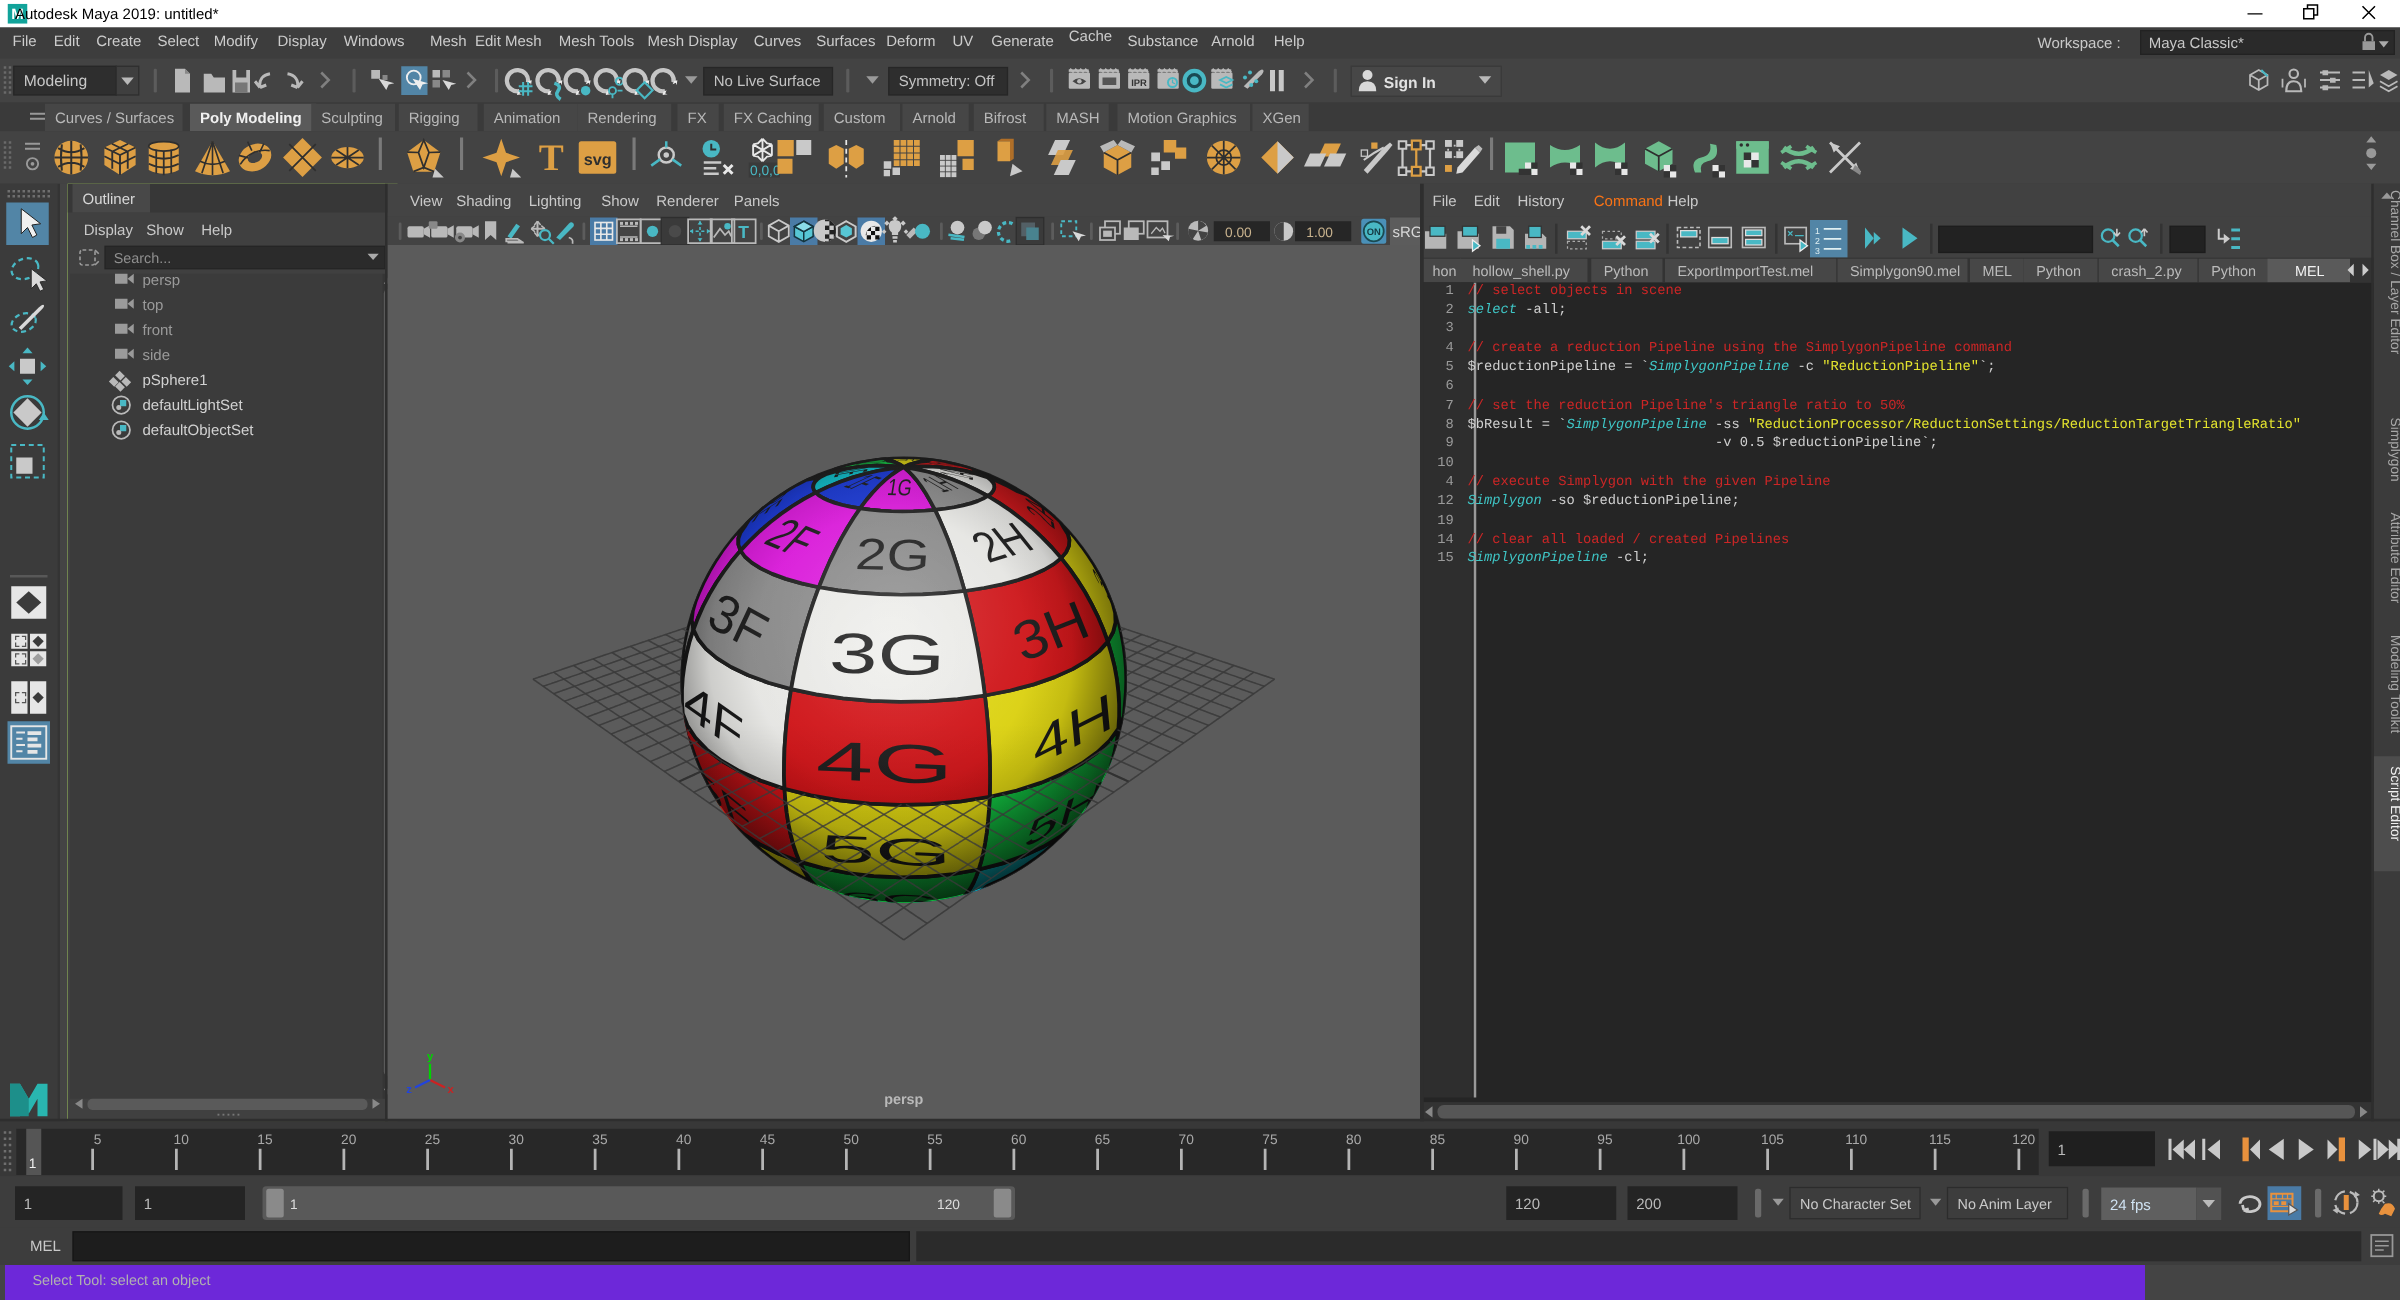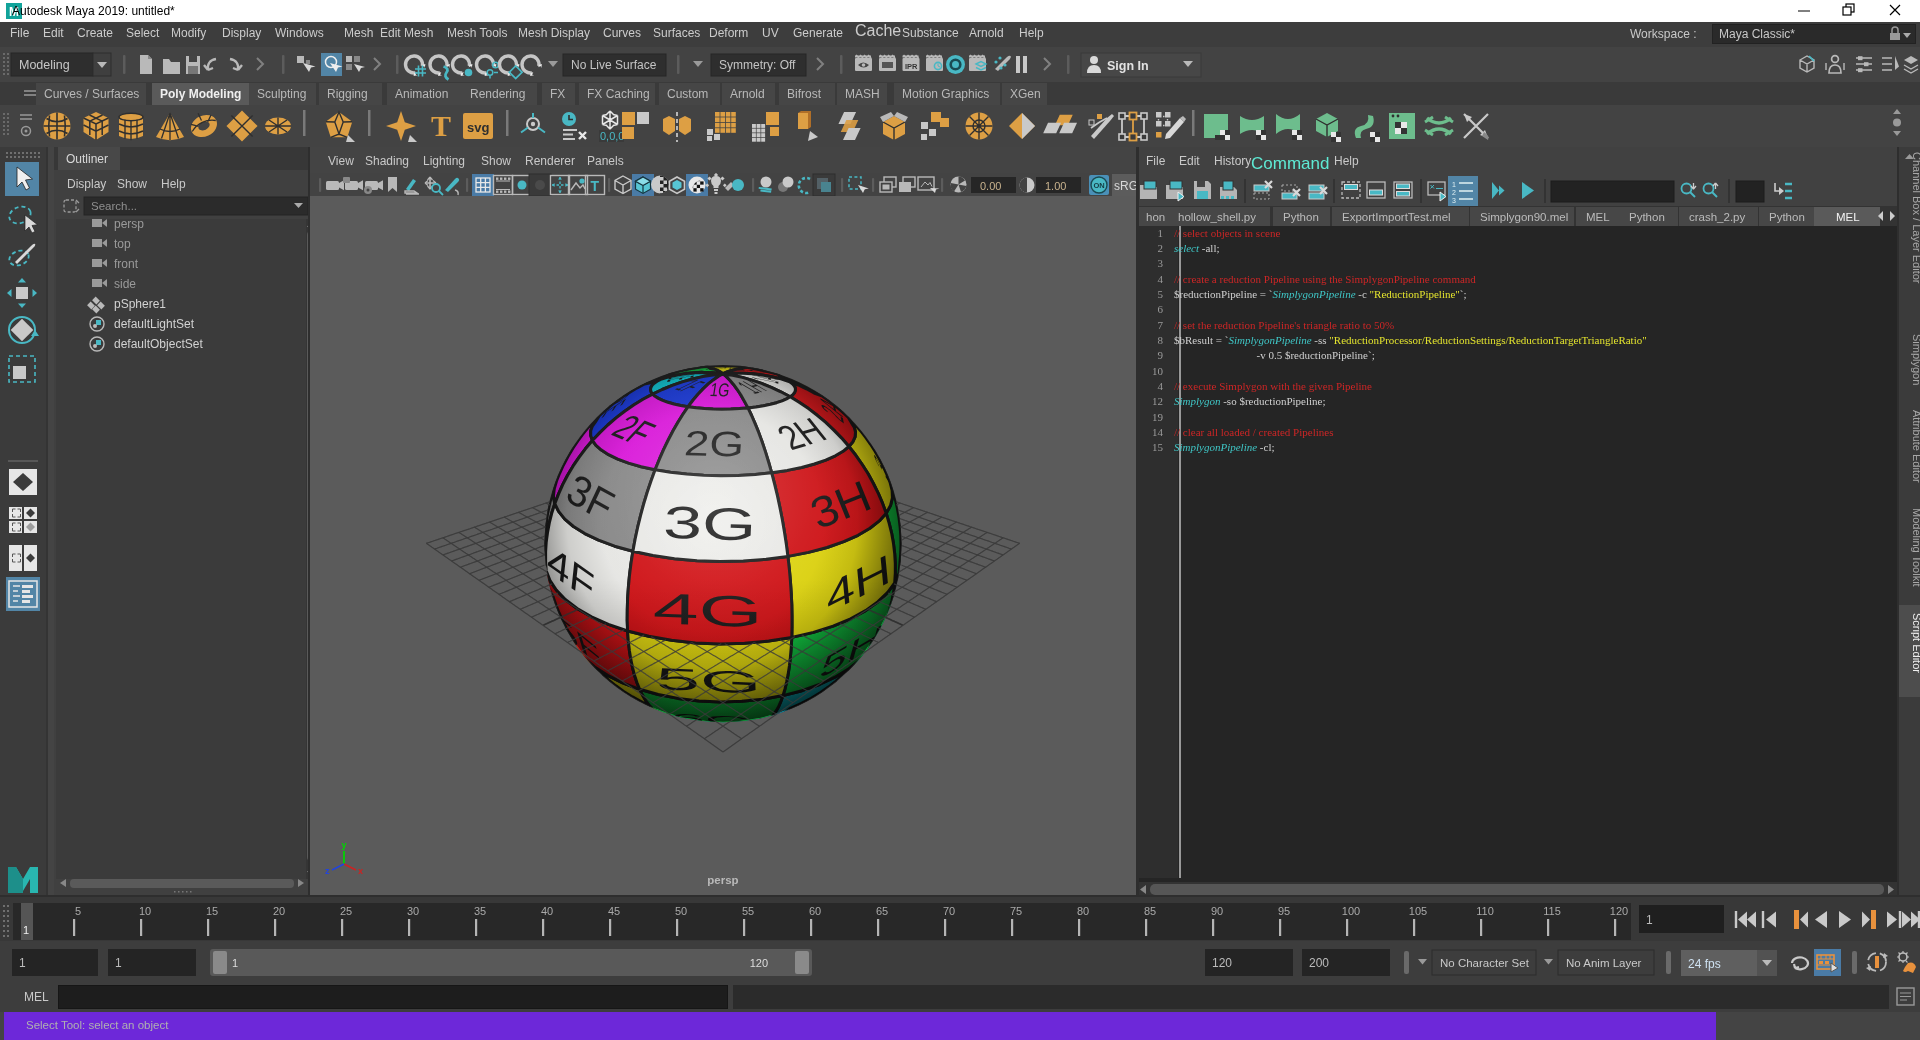--- a/index.html
+++ b/index.html
@@ -51,21 +51,21 @@
       <span style="position:absolute;left:275px;top:4px;font-size:12px;color:#cccccc">Windows</span>
       <span style="position:absolute;left:344px;top:4px;font-size:12px;color:#cccccc">Mesh</span>
       <span style="position:absolute;left:380px;top:4px;font-size:12px;color:#cccccc">Edit Mesh</span>
       <span style="position:absolute;left:447px;top:4px;font-size:12px;color:#cccccc">Mesh Tools</span>
       <span style="position:absolute;left:518px;top:4px;font-size:12px;color:#cccccc">Mesh Display</span>
       <span style="position:absolute;left:603px;top:4px;font-size:12px;color:#cccccc">Curves</span>
       <span style="position:absolute;left:653px;top:4px;font-size:12px;color:#cccccc">Surfaces</span>
       <span style="position:absolute;left:709px;top:4px;font-size:12px;color:#cccccc">Deform</span>
       <span style="position:absolute;left:762px;top:4px;font-size:12px;color:#cccccc">UV</span>
       <span style="position:absolute;left:793px;top:4px;font-size:12px;color:#cccccc">Generate</span>
-      <span style="position:absolute;left:855px;top:0;font-size:16px;color:#cccccc">Cache</span>
+      <span style="position:absolute;left:855px;top:0;font-size:12px;color:#cccccc">Cache</span>
       <span style="position:absolute;left:902px;top:4px;font-size:12px;color:#cccccc">Substance</span>
       <span style="position:absolute;left:969px;top:4px;font-size:12px;color:#cccccc">Arnold</span>
       <span style="position:absolute;left:1019px;top:4px;font-size:12px;color:#cccccc">Help</span>
     </div>
   <div style="position:absolute;left:1630px;top:5px;color:#c9c9c9;font-size:12px">Workspace :</div>
   <div class="fld" style="left:1712px;top:2px;width:204px;height:20px;padding:2px 6px">Maya Classic*
     <svg class="abs" style="right:2px;top:4px" width="12" height="12">
         <path d="M2 4 L10 4 L6 9 Z" fill="#aaa"></path>
       </svg>
   </div>
@@ -1205,21 +1205,21 @@
         </g>
 </svg>
     <div style="position:absolute;left:0;top:678px;width:826px;text-align:center;font-size:11.5px;font-weight:bold;color:#b9b9b9">persp</div>
   </div>
 </div>
 <div class="abs" id="scripted">
   <div style="position:absolute;left:0;top:0;width:763px;height:26px;background:#414141">
     <span style="position:absolute;left:10px;top:7px;font-size:12px;color:#c9c9c9">File</span>
     <span style="position:absolute;left:43px;top:7px;font-size:12px;color:#c9c9c9">Edit</span>
     <span style="position:absolute;left:78px;top:7px;font-size:12px;color:#c9c9c9">History</span>
-    <span style="position:absolute;left:115px;top:7px;font-size:17px;color:#5eead4">Command</span>
+    <span style="position:absolute;left:139px;top:7px;font-size:12px;color:#f97316">Command</span>
     <span style="position:absolute;left:198px;top:7px;font-size:12px;color:#c9c9c9">Help</span>
   </div>
   <svg style="position:absolute;left:0;top:26px" width="763" height="37">
     <rect width="763" height="37" fill="#414141"></rect>
     <g transform="translate(4,8)">
         <path d="M0 4 h7 l2 2 h8 v12 h-17 z" fill="#b5b5b5"></path>
         <rect x="4" y="0" width="12" height="8" fill="#49b8c4" stroke="#333"></rect>
       </g>
     <g transform="translate(30,8)">
         <path d="M0 4 h7 l2 2 h8 v12 h-17 z" fill="#b5b5b5"></path>
@@ -1336,21 +1336,21 @@
         <text x="633" y="15" fill="#bbb">Python</text>
 <rect x="678" y="1" width="66" height="19" fill="#5a5a5a"></rect>
         <text x="700" y="15" fill="#f2f2f2">MEL</text>
 <path d="M747 5 l-5 5 l5 5 z" fill="#ccc"></path>
         <path d="M754 5 l5 5 l-5 5 z" fill="#ccc"></path>
 </g>
     </svg>
   <div style="position:absolute;left:0;top:79px;width:763px;height:656px;background:#252525;overflow:hidden">
     <div style="position:absolute;left:0;top:0;width:42px;height:652px;background:#2e2e2e"></div>
     <div style="position:absolute;left:43px;top:0;width:2px;height:652px;background:#999"></div>
-    <div id="code" style="position:absolute;left:0px;top:-0.5px;font-family:Liberation Serif, serif;font-size:11px;line-height:15.35px;white-space:pre;color:#d0d0d0"><span class="ln"> 1</span><span class="cm">// select objects in scene</span>
+    <div id="code" style="position:absolute;left:0px;top:-0.5px;font-family:Liberation Mono, monospace;font-size:11px;line-height:15.35px;white-space:pre;color:#d0d0d0"><span class="ln"> 1</span><span class="cm">// select objects in scene</span>
 <span class="ln"> 2</span><span class="kw">select</span> -all;
 <span class="ln"> 3</span>
 <span class="ln"> 4</span><span class="cm">// create a reduction Pipeline using the SimplygonPipeline command</span>
 <span class="ln"> 5</span>$reductionPipeline = `<span class="kw">SimplygonPipeline</span> -c <span class="st">"ReductionPipeline"</span>`;
 <span class="ln"> 6</span>
 <span class="ln"> 7</span><span class="cm">// set the reduction Pipeline's triangle ratio to 50%</span>
 <span class="ln"> 8</span>$bResult = `<span class="kw">SimplygonPipeline</span> -ss <span class="st">"ReductionProcessor/ReductionSettings/ReductionTargetTriangleRatio"</span>
 <span class="ln"> 9</span>                              -v 0.5 $reductionPipeline`;
 <span class="ln">10</span>
 <span class="ln">4</span><span class="cm">// execute Simplygon with the given Pipeline</span>

